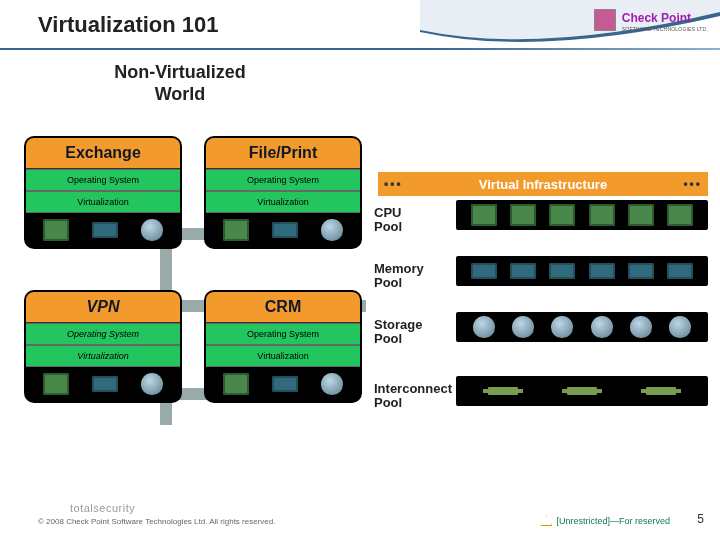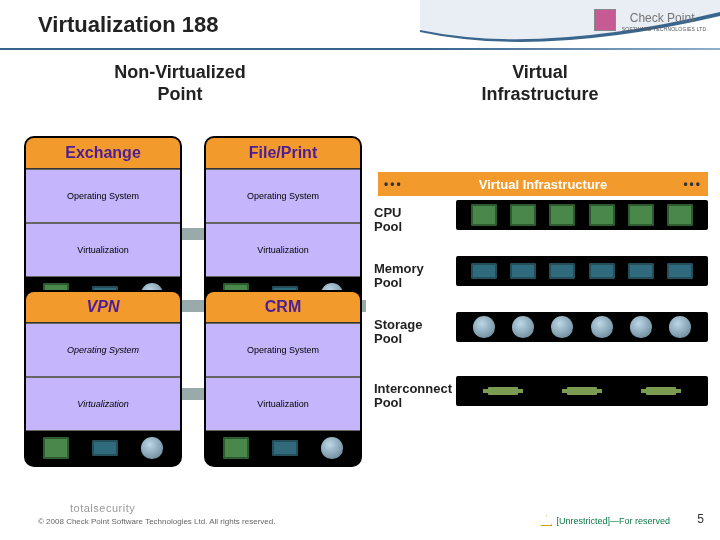--- a/index.html
+++ b/index.html
@@ -2,29 +2,29 @@
 <html><head>
 <meta charset="utf-8">
 <style>
   * { box-sizing: border-box; margin: 0; padding: 0; }
   body { width: 720px; height: 540px; font-family: Arial, sans-serif; background: #fff; position: relative; overflow: hidden; }
   .topbar { position: absolute; top: 0; left: 0; right: 0; height: 54px; }
   .title { position: absolute; top: 12px; left: 38px; font-size: 22px; font-weight: bold; color: #222; }
   .swoosh { position: absolute; top: 0; right: 0; width: 300px; height: 60px; }
   .logo-box { position: absolute; top: 8px; right: 12px; display: flex; align-items: center; gap: 6px; }
   .logo-square { width: 22px; height: 22px; background: #c65a92; border: 1px solid #888; }
-  .logo-text { font-size: 12px; font-weight: normal; color: #737373; line-height: 1; margin-left: 8px; }
+  .logo-text { font-size: 12px; font-weight: bold; color: #a21caf; line-height: 1; }
   .logo-sub { font-size: 5px; color: #555; display: block; letter-spacing: 0.2px; }
   .rule { position: absolute; top: 48px; left: 0; right: 0; height: 2px; background: linear-gradient(to right, #3a668e 0%, #3a668e 60%, #8fb0cb 100%); }
   .cols-head { position: absolute; top: 62px; left: 0; right: 0; display: flex; }
   .col-head { width: 50%; text-align: center; font-size: 18px; font-weight: bold; color: #222; line-height: 1.2; }
   .stage { position: absolute; top: 120px; left: 18px; right: 18px; bottom: 60px; }
   .stack { position: absolute; width: 158px; border: 2px solid #000; border-radius: 10px; background: #000; overflow: hidden; }
-  .stack-title { background: #f39a2c; color: #4c1d95; text-align: center; font-weight: bold; font-size: 16px; padding: 6px 0; border-bottom: 1px solid #333; }
-  .stack-row { background: #c4b5fd; color: #000; text-align: center; font-size: 9px; padding: 21px 0; border-top: 1px solid #666; border-bottom: 1px solid #666; }
+  .stack-title { background: #f39a2c; color: #0f172a; text-align: center; font-weight: bold; font-size: 16px; padding: 6px 0; border-bottom: 1px solid #333; }
+  .stack-row { background: #22c55e; color: #000; text-align: center; font-size: 9px; padding: 5px 0; border-top: 1px solid #666; border-bottom: 1px solid #666; }
   .stack-hw { background: #000; height: 34px; display: flex; align-items: center; justify-content: space-around; padding: 4px 6px; }
   .hw-cpu { width: 26px; height: 22px; background: #49884a; border-radius: 2px; box-shadow: inset 0 0 0 2px #2d5a2e; position: relative; }
   .hw-mem { width: 26px; height: 16px; background: #2f6b7d; border-radius: 2px; box-shadow: inset 0 0 0 2px #234e5a; }
   .hw-disk { width: 22px; height: 22px; background: radial-gradient(circle at 40% 35%, #bcd7e6, #5d7b8d); border-radius: 50% 50% 48% 48%; }
   .s-exchange { top: 16px; left: 6px; }
   .s-fileprint { top: 16px; left: 186px; }
   .s-vpn { top: 170px; left: 6px; font-style: italic; }
   .s-crm { top: 170px; left: 186px; }
   .vi-band { position: absolute; top: 52px; left: 360px; right: -6px; height: 24px; background: #f39a2c; display: flex; align-items: center; justify-content: center; color: #fff; font-weight: bold; font-size: 13px; }
   .vi-band::before, .vi-band::after { content: "•••"; position: absolute; color: #333; font-size: 12px; letter-spacing: 2px; }
@@ -47,40 +47,38 @@
   .footer-left { position: absolute; bottom: 14px; left: 38px; font-size: 8px; color: #666; }
   .footer-logo { position: absolute; bottom: 26px; left: 70px; font-size: 11px; color: #999; letter-spacing: 0.5px; }
   .footer-right { position: absolute; bottom: 14px; right: 50px; font-size: 9px; color: #0b7a48; display: flex; align-items: center; gap: 4px; }
   .footer-right .tri { width: 12px; height: 11px; border: 1.5px solid #caa300; position: relative; clip-path: polygon(50% 0, 100% 100%, 0 100%); background: #fff; }
   .slide-num { position: absolute; bottom: 14px; right: 16px; font-size: 12px; color: #333; }
 </style>
 </head>
 <body>
 
 <div class="topbar">
-  <div class="title">Virtualization 188</div>
+  <div class="title">Virtualization 101</div>
   <svg class="swoosh" viewBox="0 0 300 60" preserveAspectRatio="none">
     <path d="M0,30 Q120,55 300,12 L300,0 L0,0 Z" fill="#e9eef4"></path>
     <path d="M0,32 Q120,58 300,16 L300,12 Q120,55 0,30 Z" fill="#3a668e"></path>
   </svg>
   <div class="logo-box">
     <div class="logo-square"></div>
     <div>
       <span class="logo-text">Check Point</span>
       <span class="logo-sub">SOFTWARE TECHNOLOGIES LTD.</span>
     </div>
   </div>
 </div>
 <div class="rule"></div>
 
 <div class="cols-head">
   <div class="col-head" style="white-space:pre-line">Non-Virtualized
-Point</div>
-  <div class="col-head" style="white-space:pre-line">Virtual
-Infrastructure</div>
+World</div>
 </div>
 
 <div class="stage">
 
   <div class="trunk"></div>
   <div class="trunk-h th1"></div>
   <div class="trunk-h th2"></div>
   <div class="trunk-r"></div>
 
   <div class="stack s-exchange">

